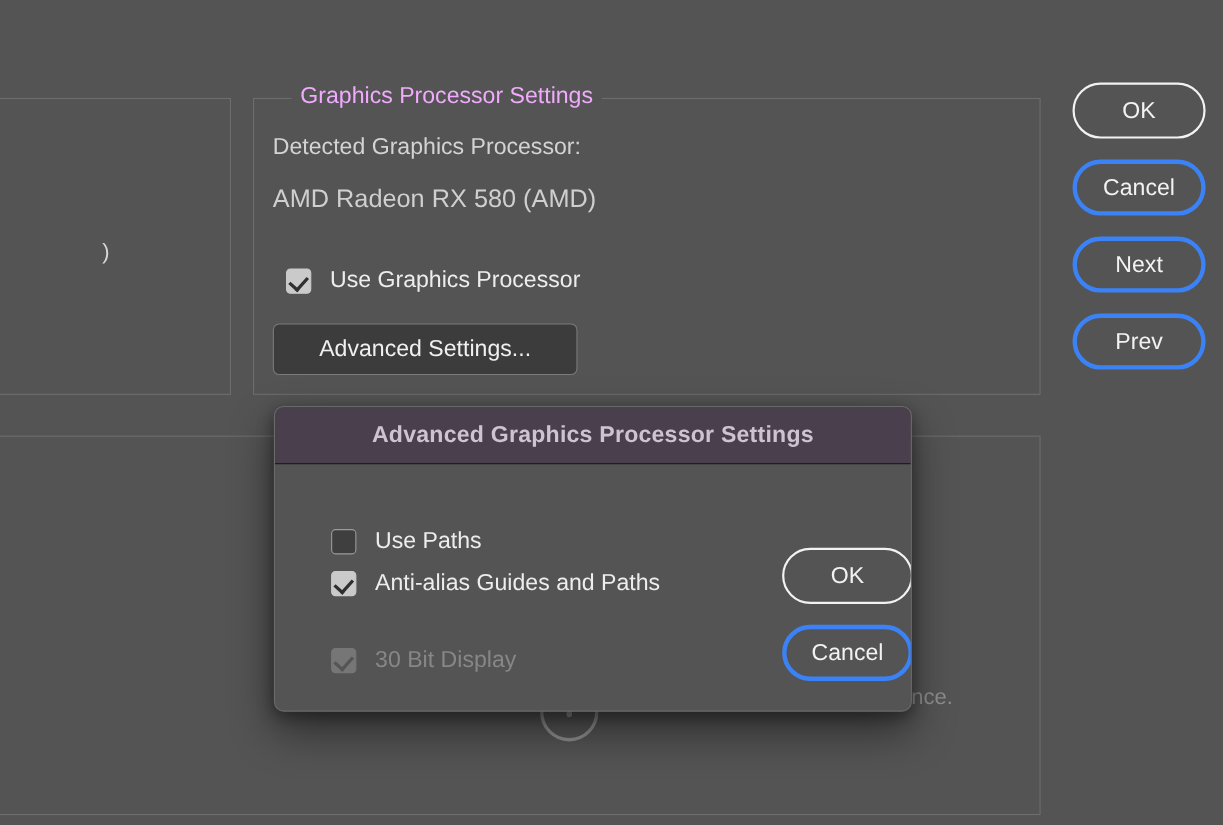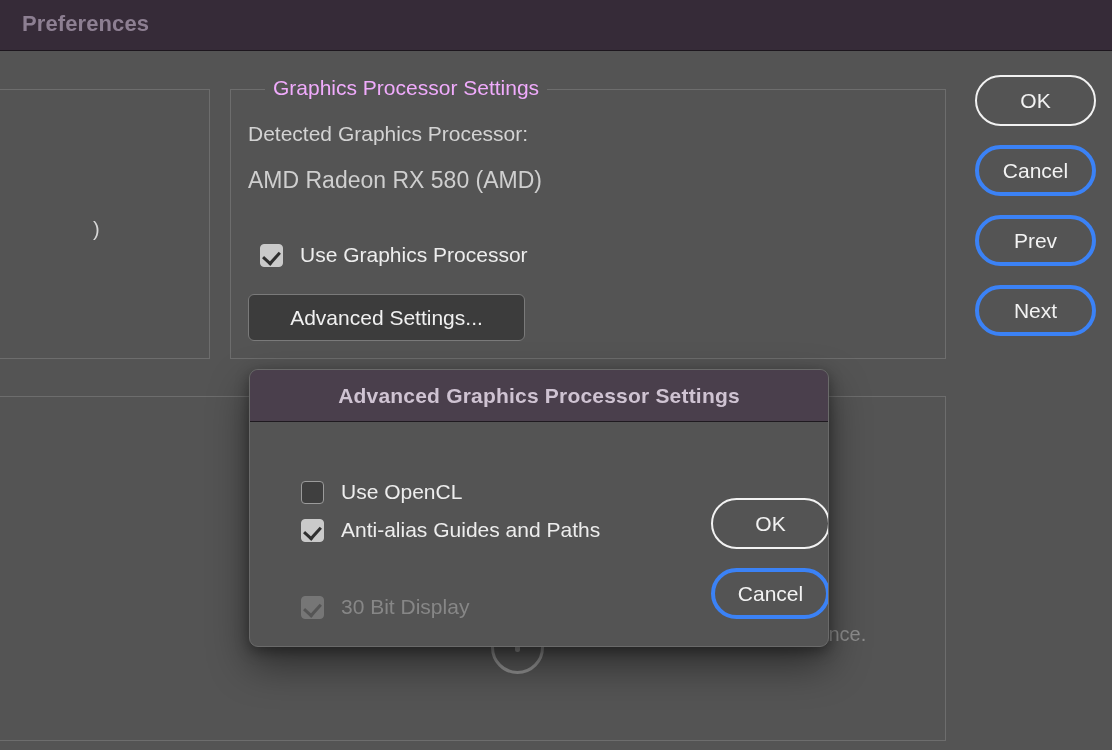--- a/index.html
+++ b/index.html
@@ -263,23 +263,20 @@
   }
   .checkbox.disabled-checked .tick {
     border-color: #555555;
   }
 </style>
 </head>
 <body>
 
 <div id="prefs-window">
 
-  <div id="prefs-titlebar">
-    <div id="prefs-title">Preferences</div>
-  </div>
 
   <div id="left-panel">
     <div id="left-panel-text">)</div>
   </div>
 
   <div id="gps-group"></div>
   <div id="gps-legend">Graphics Processor Settings</div>
 
   <div id="gps-detected-label">Detected Graphics Processor:</div>
   <div id="gps-detected-value">AMD Radeon RX 580 (AMD)</div>
@@ -301,43 +298,43 @@
         <circle cx="27.5" cy="27.5" r="25" fill="none" stroke="#8e8e8e" stroke-width="3"></circle>
         <rect x="25" y="14" width="5" height="18" rx="2.5" fill="#8e8e8e"></rect>
       </svg>
     </span>
     <span id="gpu-info-text">er for optimum GPU performance.</span>
   </div>
 
   <div id="prefs-actions">
     <button class="pill-button default">OK</button>
     <button class="pill-button">Cancel</button>
+    <button class="pill-button">Next</button>
     <button class="pill-button">Prev</button>
-    <button class="pill-button">Next</button>
   </div>
 
   <div id="advanced-modal">
     <div id="advanced-modal-titlebar">
       <div id="advanced-modal-title">Advanced Graphics Processor Settings</div>
     </div>
     <div id="advanced-modal-body">
 
       <div class="modal-check-row" style="left:51px; top:58px;">
         <span class="checkbox unchecked"></span>
-        <span class="modal-check-label">Use OpenCL</span>
+        <span class="modal-check-label">Use Paths</span>
       </div>
 
       <div class="modal-check-row" style="left:51px; top:96px;">
         <span class="checkbox checked">
           <span class="tick"></span>
         </span>
         <span class="modal-check-label">Anti-alias Guides and Paths</span>
       </div>
 
-      <div class="modal-check-row" style="left:51px; top:173px;">
+      <div class="modal-check-row" style="left:51px; top:166px;">
         <span class="checkbox disabled-checked">
           <span class="tick"></span>
         </span>
         <span class="modal-check-label disabled">30 Bit Display</span>
       </div>
 
       <div id="modal-actions">
         <button class="pill-button default">OK</button>
         <button class="pill-button">Cancel</button>
       </div>

